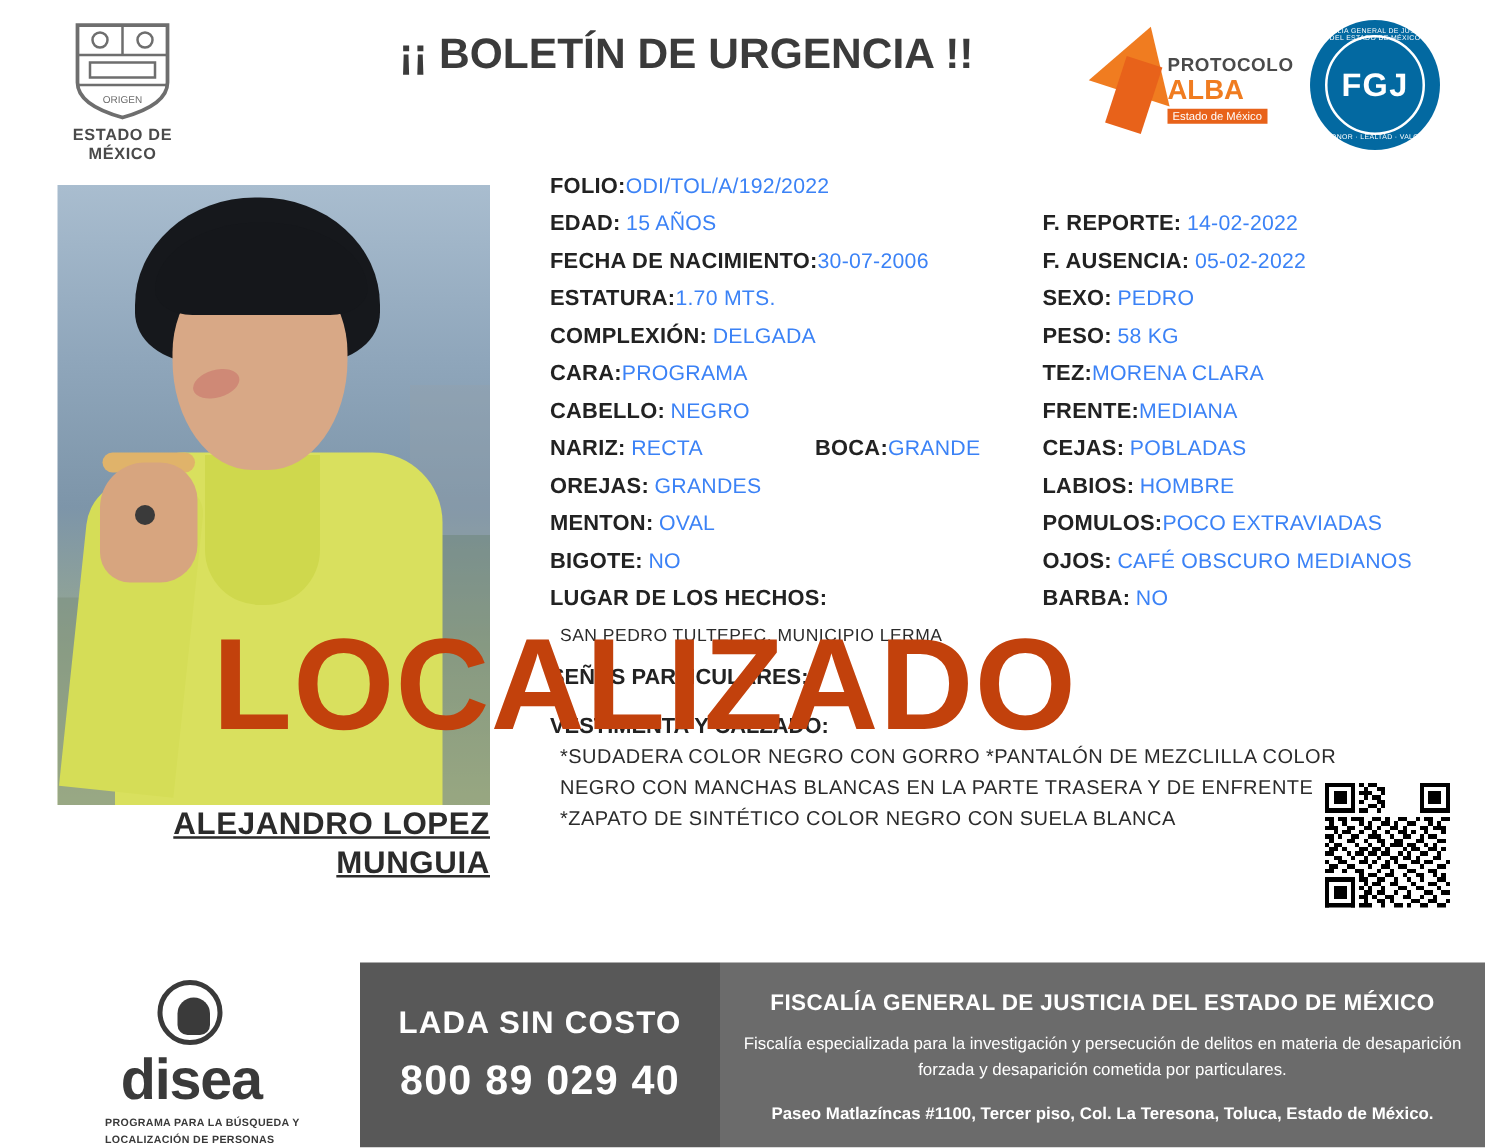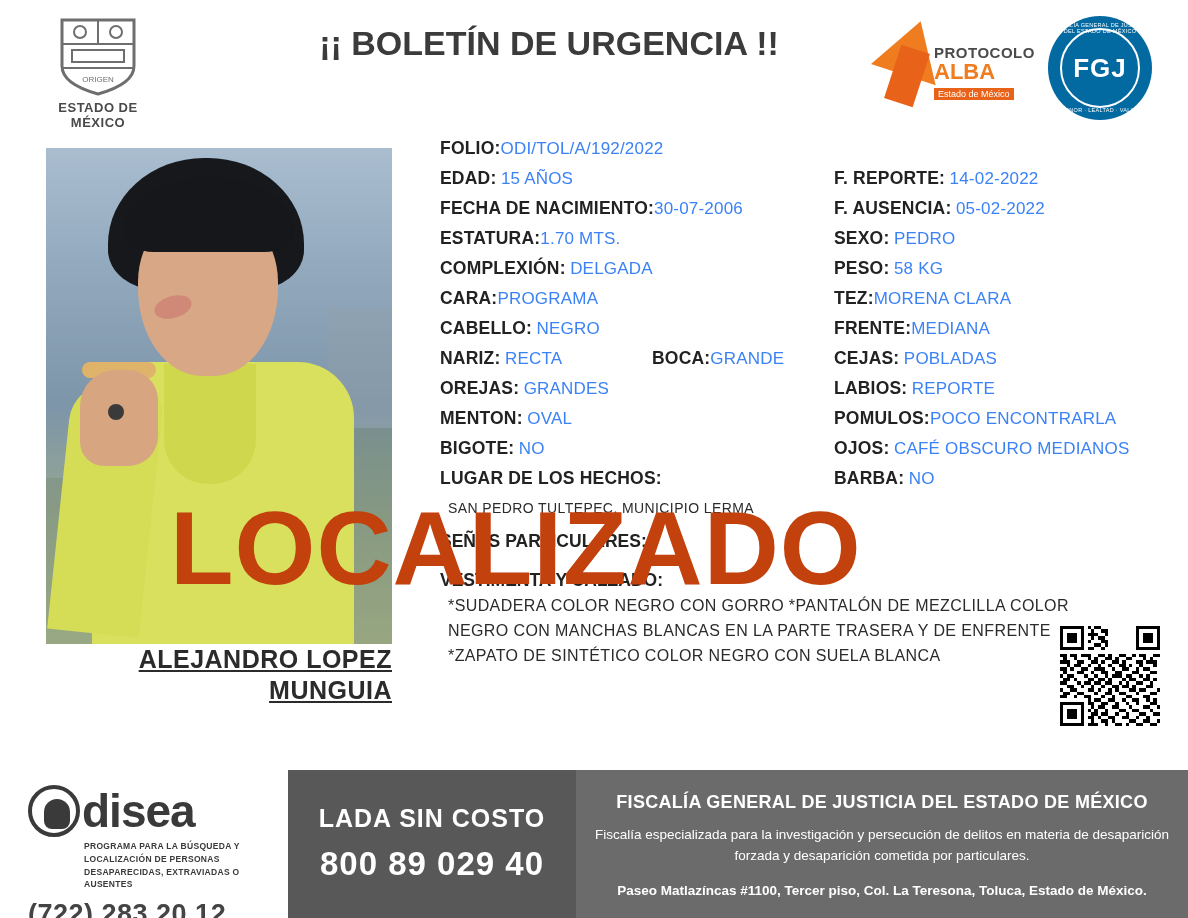--- a/index.html
+++ b/index.html
@@ -262,20 +262,21 @@
     padding: 14px 10px 0 28px;
   }
   .disea-logo {
     font-size: 46px;
     font-weight: bold;
     color: #3a3a3a;
     letter-spacing: -1px;
     position: relative;
     display: flex;
     align-items: center;
+    flex-direction: column;
   }
   .disea-mark {
     width: 52px; height: 52px;
     border: 4px solid #3a3a3a;
     border-radius: 50%;
     margin-right: 2px;
     position: relative;
     flex: 0 0 auto;
   }
   .disea-mark::after {
@@ -470,31 +471,31 @@
       </div>
     </div>
 
     <div class="row">
       <div class="f-left">
         <span class="lbl">OREJAS:</span>
         <span class="val">GRANDES</span>
       </div>
       <div class="f-right">
         <span class="lbl">LABIOS:</span>
-        <span class="val">REPORTE</span>
+        <span class="val">HOMBRE</span>
       </div>
     </div>
 
     <div class="row">
       <div class="f-left">
         <span class="lbl">MENTON:</span>
         <span class="val">OVAL</span>
       </div>
       <div class="f-right">
-        <span class="lbl">POMULOS:</span><span class="val">POCO ENCONTRARLA</span>
+        <span class="lbl">POMULOS:</span><span class="val">POCO EXTRAVIADAS</span>
       </div>
     </div>
 
     <div class="row">
       <div class="f-left">
         <span class="lbl">BIGOTE:</span>
         <span class="val">NO</span>
       </div>
       <div class="f-right">
         <span class="lbl">OJOS:</span>

